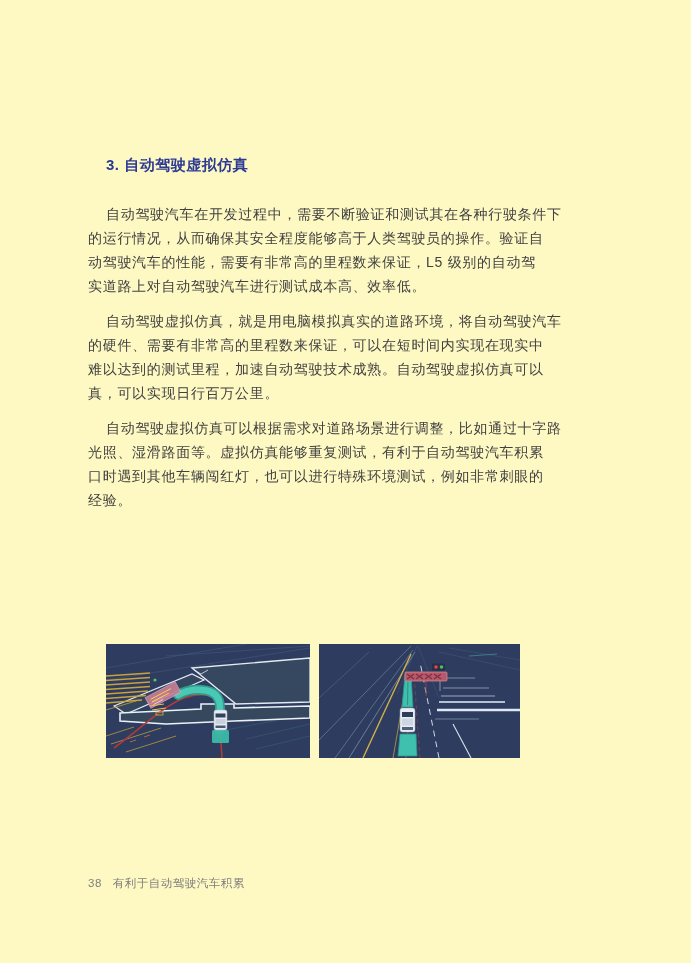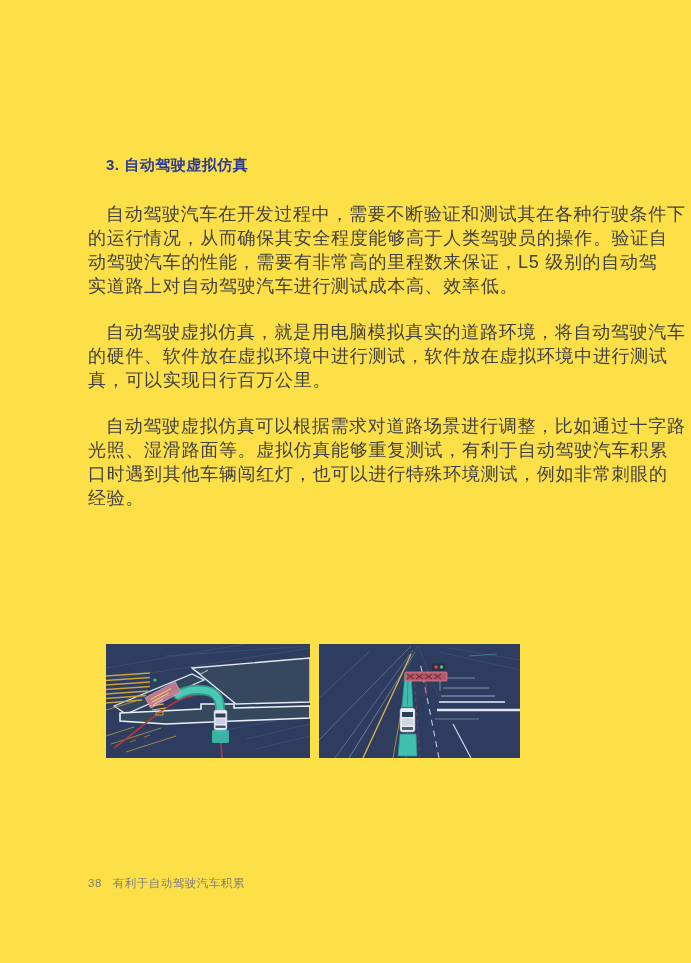--- a/index.html
+++ b/index.html
@@ -1,29 +1,29 @@
 <!DOCTYPE html>
 <html><head>
 <meta charset="utf-8">
 <style>
   html,body { margin:0; padding:0; background:#ffffff; }
   .page {
-    position:relative; width:691px; height:963px; background:#fde047;
+    position:relative; width:691px; height:963px; background:#fef9c3;
     font-family:"Liberation Sans", sans-serif; overflow:hidden;
   }
   .content { position:absolute; left:88px; top:155px; width:490px; }
   .heading {
     margin:0 0 0 18px; font-size:15px; line-height:19px; font-weight:bold;
     color:#2c3a94; letter-spacing:0.5px;
   }
   .para { margin:0; }
   .para.first { margin-top:28px; }
-  .para + .para { margin-top:22px;font-family:Liberation Serif, serif; }
+  .para + .para { margin-top:11px; }
   .line {
-    height:24px; line-height:24px; font-size:18px; color:#414141;
+    height:24px; line-height:24px; font-size:14px; color:#414141;
     letter-spacing:0.7px; white-space:nowrap;
   }
   .line.indent { text-indent:18px; }
   .figures-row { position:absolute; left:106px; top:644px; width:414px; height:114px; }
   .fig { position:absolute; top:0; margin:0; padding:0; line-height:0; }
   .fig.left  { left:0; }
   .fig.right { left:213px; }
   .page-footer {
     position:absolute; left:88px; top:876px; font-size:11.5px; color:#7e7e7e;
     letter-spacing:0.5px;
@@ -40,21 +40,22 @@
 
     <div class="para first">
       <div class="line indent">自动驾驶汽车在开发过程中，需要不断验证和测试其在各种行驶条件下</div>
       <div class="line">的运行情况，从而确保其安全程度能够高于人类驾驶员的操作。验证自</div>
       <div class="line">动驾驶汽车的性能，需要有非常高的里程数来保证，L5 级别的自动驾</div>
       <div class="line">实道路上对自动驾驶汽车进行测试成本高、效率低。</div>
     </div>
 
     <div class="para">
       <div class="line indent">自动驾驶虚拟仿真，就是用电脑模拟真实的道路环境，将自动驾驶汽车</div>
-      <div class="line">的硬件、软件放在虚拟环境中进行测试，软件放在虚拟环境中进行测试</div>
+      <div class="line">的硬件、需要有非常高的里程数来保证，可以在短时间内实现在现实中</div>
+      <div class="line">难以达到的测试里程，加速自动驾驶技术成熟。自动驾驶虚拟仿真可以</div>
       <div class="line">真，可以实现日行百万公里。</div>
     </div>
 
     <div class="para">
       <div class="line indent">自动驾驶虚拟仿真可以根据需求对道路场景进行调整，比如通过十字路</div>
       <div class="line">光照、湿滑路面等。虚拟仿真能够重复测试，有利于自动驾驶汽车积累</div>
       <div class="line">口时遇到其他车辆闯红灯，也可以进行特殊环境测试，例如非常刺眼的</div>
       <div class="line">经验。</div>
     </div>
   </div>

